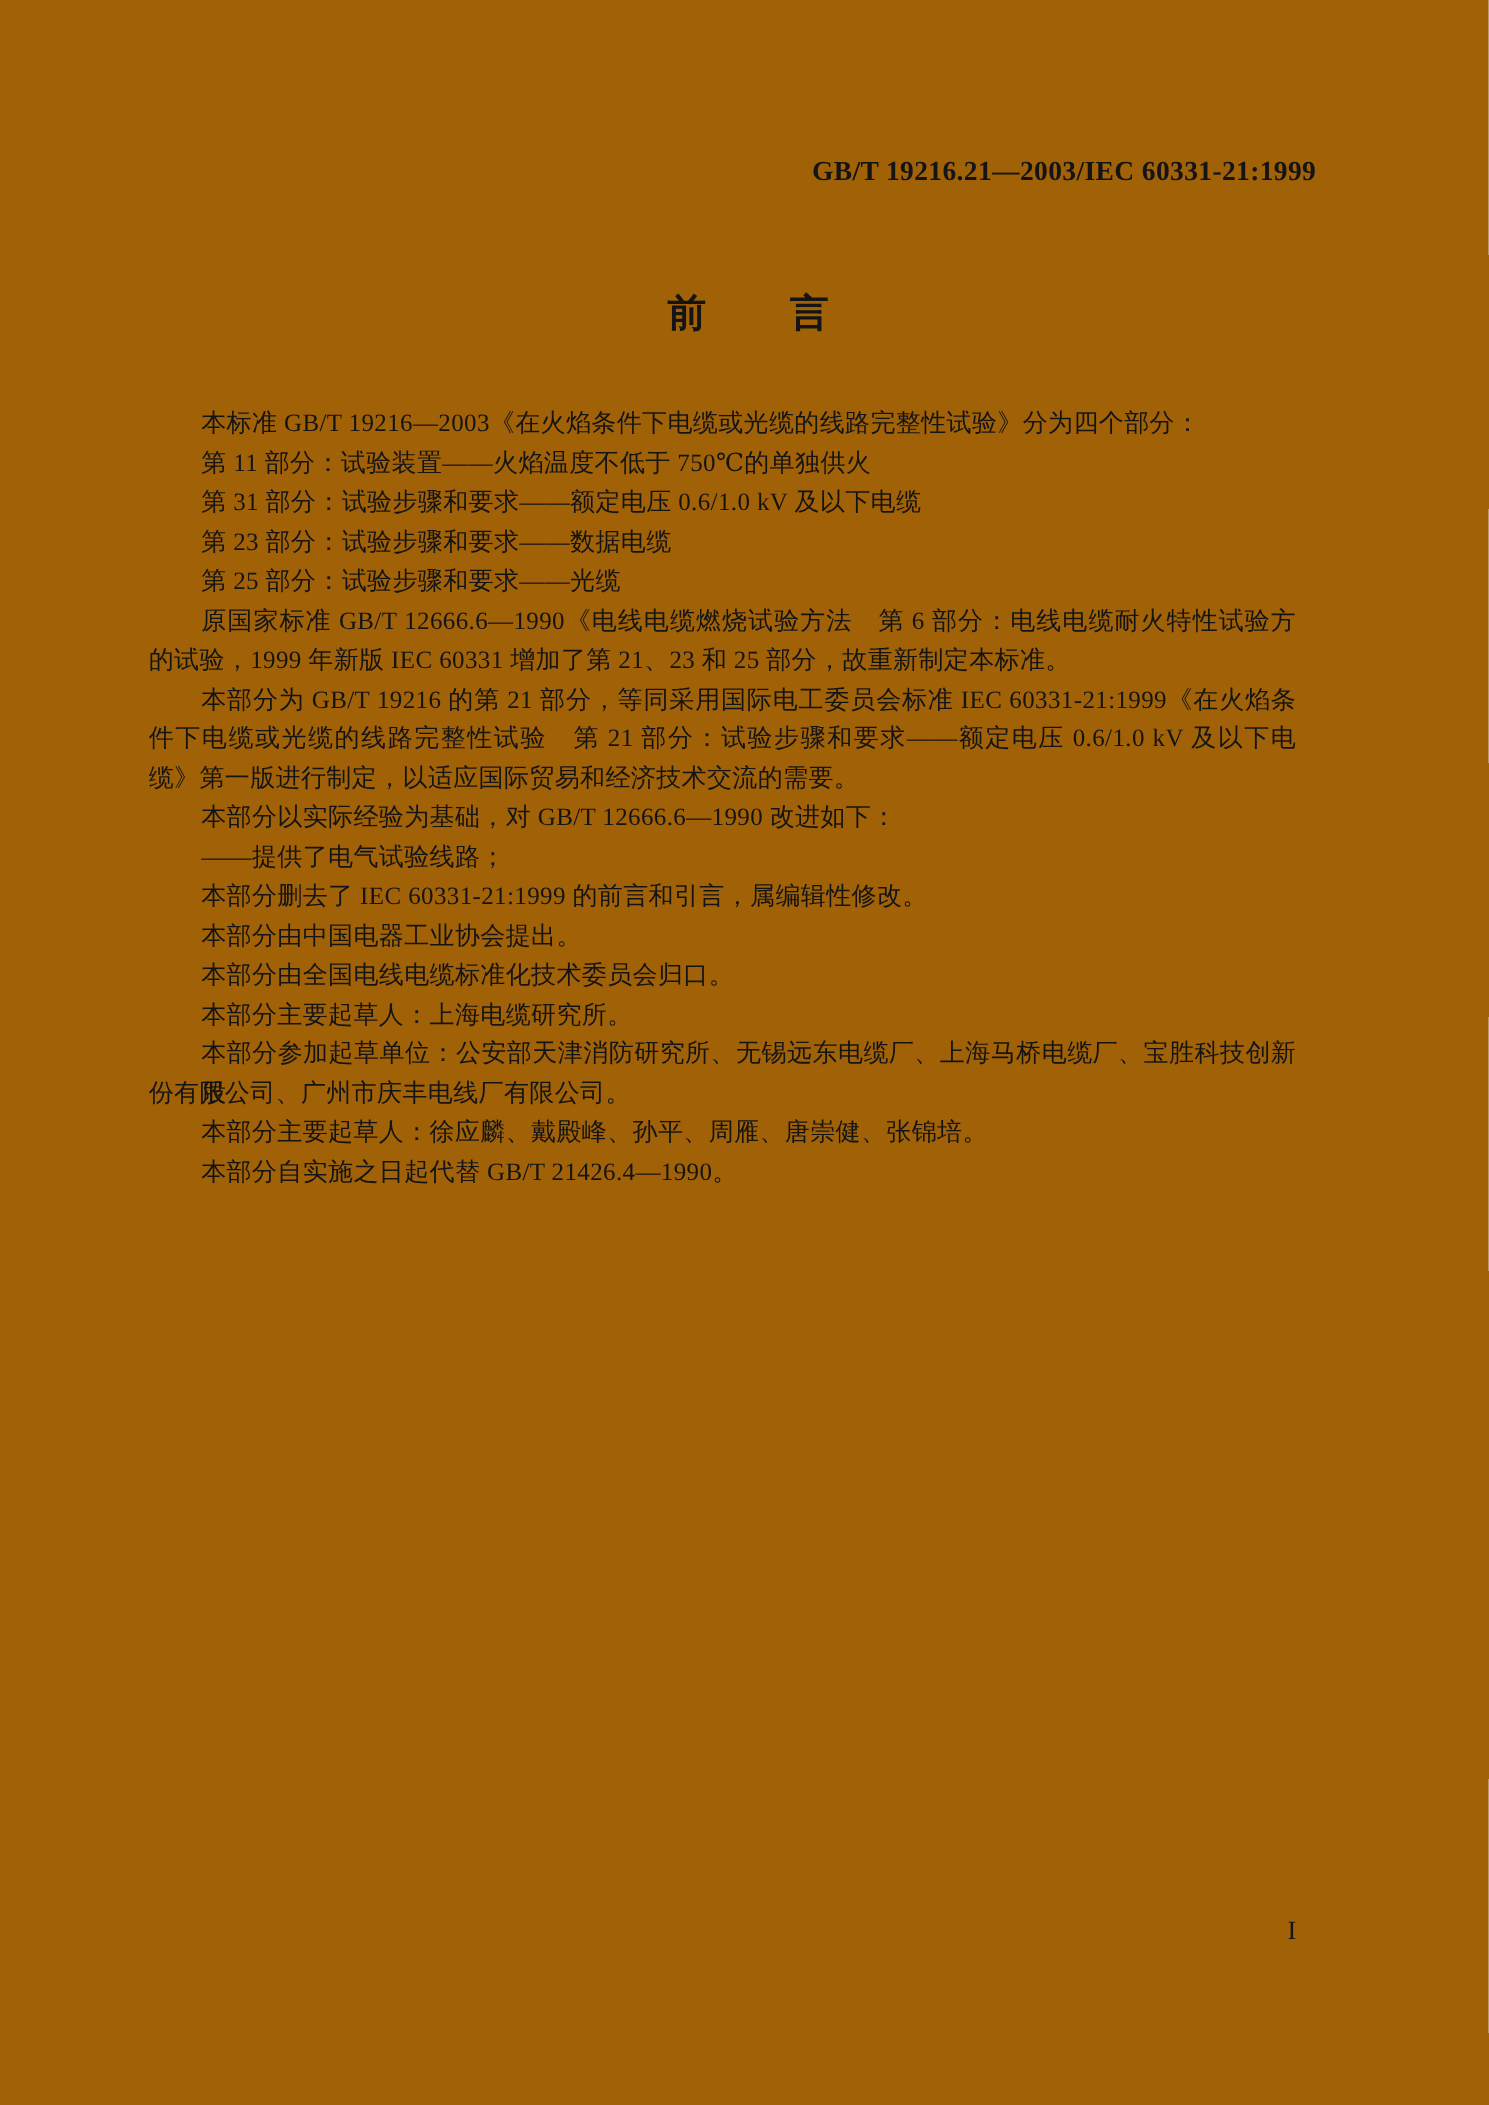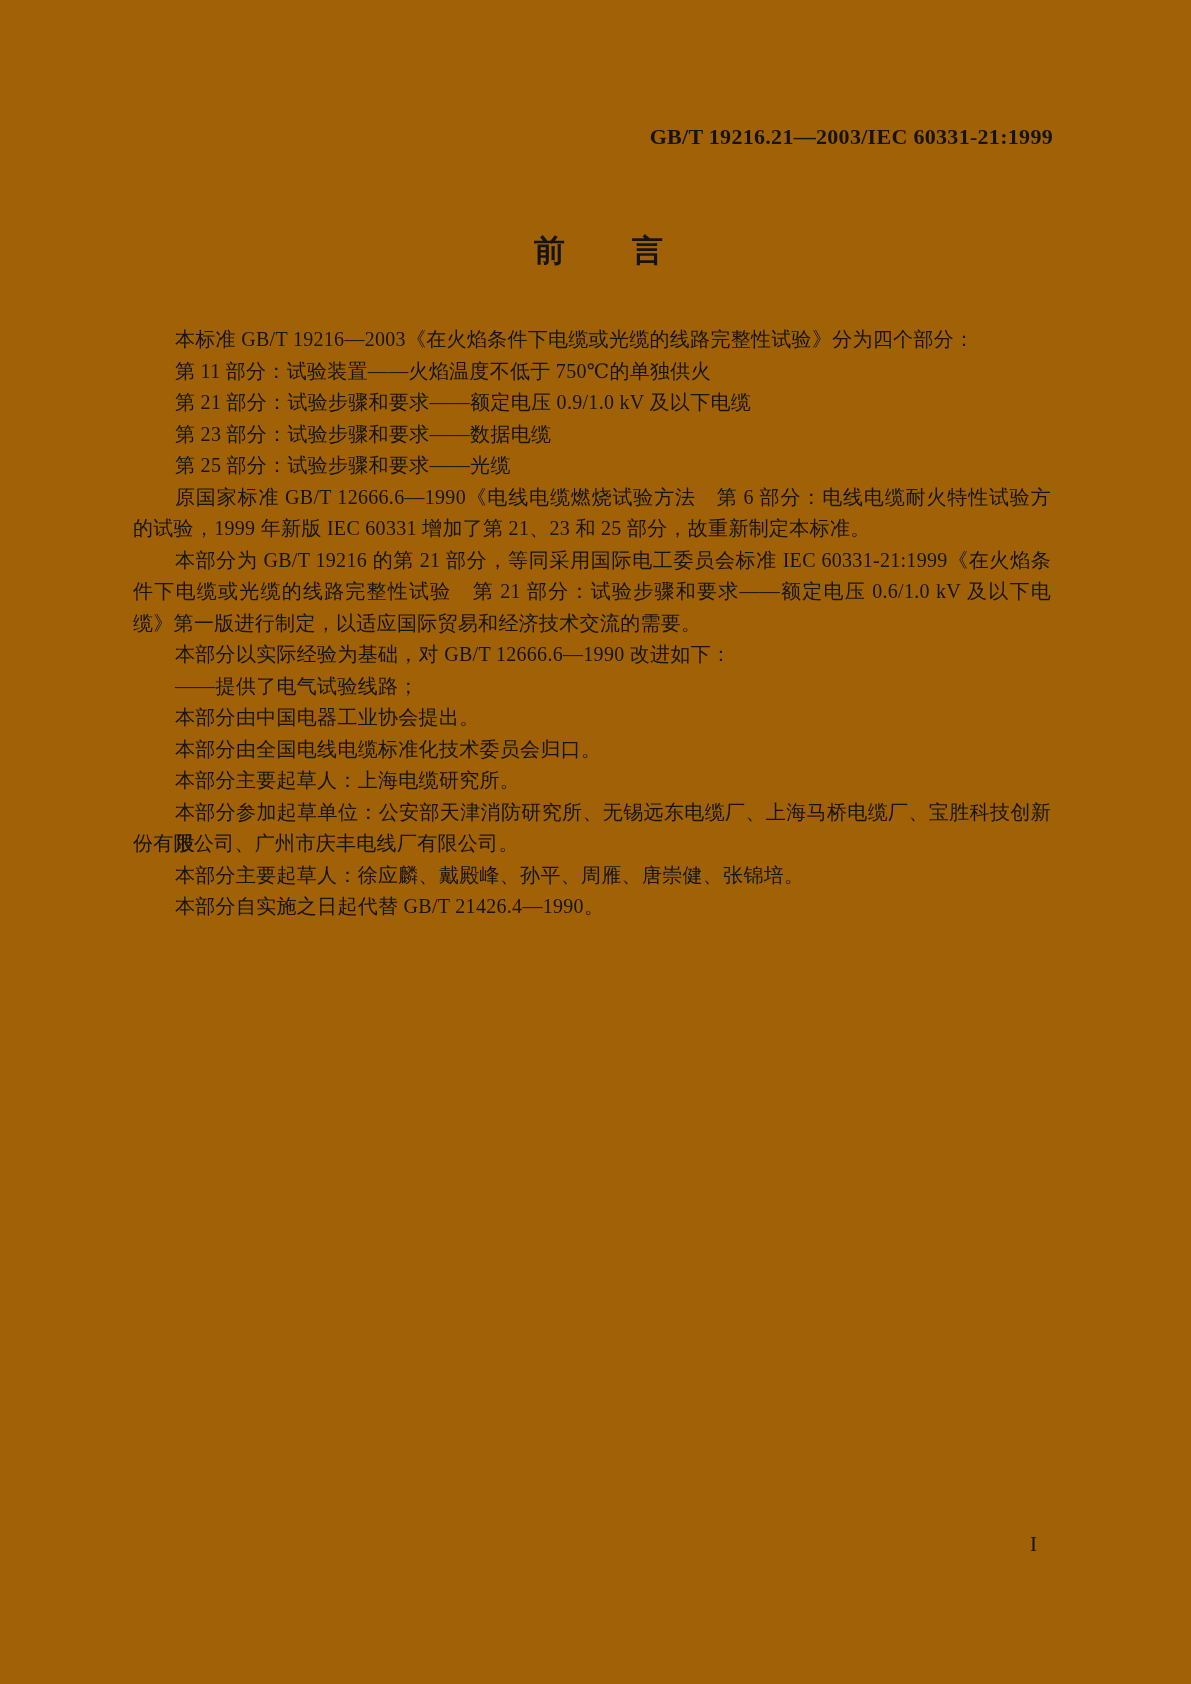--- a/index.html
+++ b/index.html
@@ -37,21 +37,21 @@
     font-size: 31px;
     white-space: nowrap;
   }
   .doc-title .spread {
     letter-spacing: 67px;
     margin-right: -67px;
     margin-left: 18px;
   }
   .body-block {
     position: absolute;
-    left: 133px;
+    left: 119px;
     top: 324px;
     width: 918px;
     font-size: 20px;
     line-height: 31.5px;
     letter-spacing: 0.3px;
   }
   .ln {
     height: 31.5px;
     white-space: nowrap;
     text-align: left;
@@ -80,30 +80,31 @@
 
   <div class="doc-header">GB/T 19216.21—2003/IEC 60331-21:1999</div>
 
   <div class="doc-title">
     <span class="spread">前言</span>
   </div>
 
   <div class="body-block">
     <div class="ln ind">本标准 GB/T 19216—2003《在火焰条件下电缆或光缆的线路完整性试验》分为四个部分：</div>
     <div class="ln ind">第 11 部分：试验装置——火焰温度不低于 750℃的单独供火</div>
-    <div class="ln ind">第 21 部分：试验步骤和要求——额定电压 0.9/1.0 kV 及以下电缆</div>
+    <div class="ln ind">第 31 部分：试验步骤和要求——额定电压 0.6/1.0 kV 及以下电缆</div>
     <div class="ln ind">第 23 部分：试验步骤和要求——数据电缆</div>
     <div class="ln ind">第 25 部分：试验步骤和要求——光缆</div>
     <div class="ln ind jst">原国家标准 GB/T 12666.6—1990《电线电缆燃烧试验方法　第 6 部分：电线电缆耐火特性试验方</div>
     <div class="ln">的试验，1999 年新版 IEC 60331 增加了第 21、23 和 25 部分，故重新制定本标准。</div>
     <div class="ln ind jst">本部分为 GB/T 19216 的第 21 部分，等同采用国际电工委员会标准 IEC 60331-21:1999《在火焰条</div>
     <div class="ln jst">件下电缆或光缆的线路完整性试验　第 21 部分：试验步骤和要求——额定电压 0.6/1.0 kV 及以下电</div>
     <div class="ln">缆》第一版进行制定，以适应国际贸易和经济技术交流的需要。</div>
     <div class="ln ind">本部分以实际经验为基础，对 GB/T 12666.6—1990 改进如下：</div>
     <div class="ln ind">——提供了电气试验线路；</div>
+    <div class="ln ind">本部分删去了 IEC 60331-21:1999 的前言和引言，属编辑性修改。</div>
     <div class="ln ind">本部分由中国电器工业协会提出。</div>
     <div class="ln ind">本部分由全国电线电缆标准化技术委员会归口。</div>
     <div class="ln ind">本部分主要起草人：上海电缆研究所。</div>
     <div class="ln ind jst">本部分参加起草单位：公安部天津消防研究所、无锡远东电缆厂、上海马桥电缆厂、宝胜科技创新股</div>
     <div class="ln">份有限公司、广州市庆丰电线厂有限公司。</div>
     <div class="ln ind">本部分主要起草人：徐应麟、戴殿峰、孙平、周雁、唐崇健、张锦培。</div>
     <div class="ln ind">本部分自实施之日起代替 GB/T 21426.4—1990。</div>
   </div>
 
   <div class="page-number">I</div>

